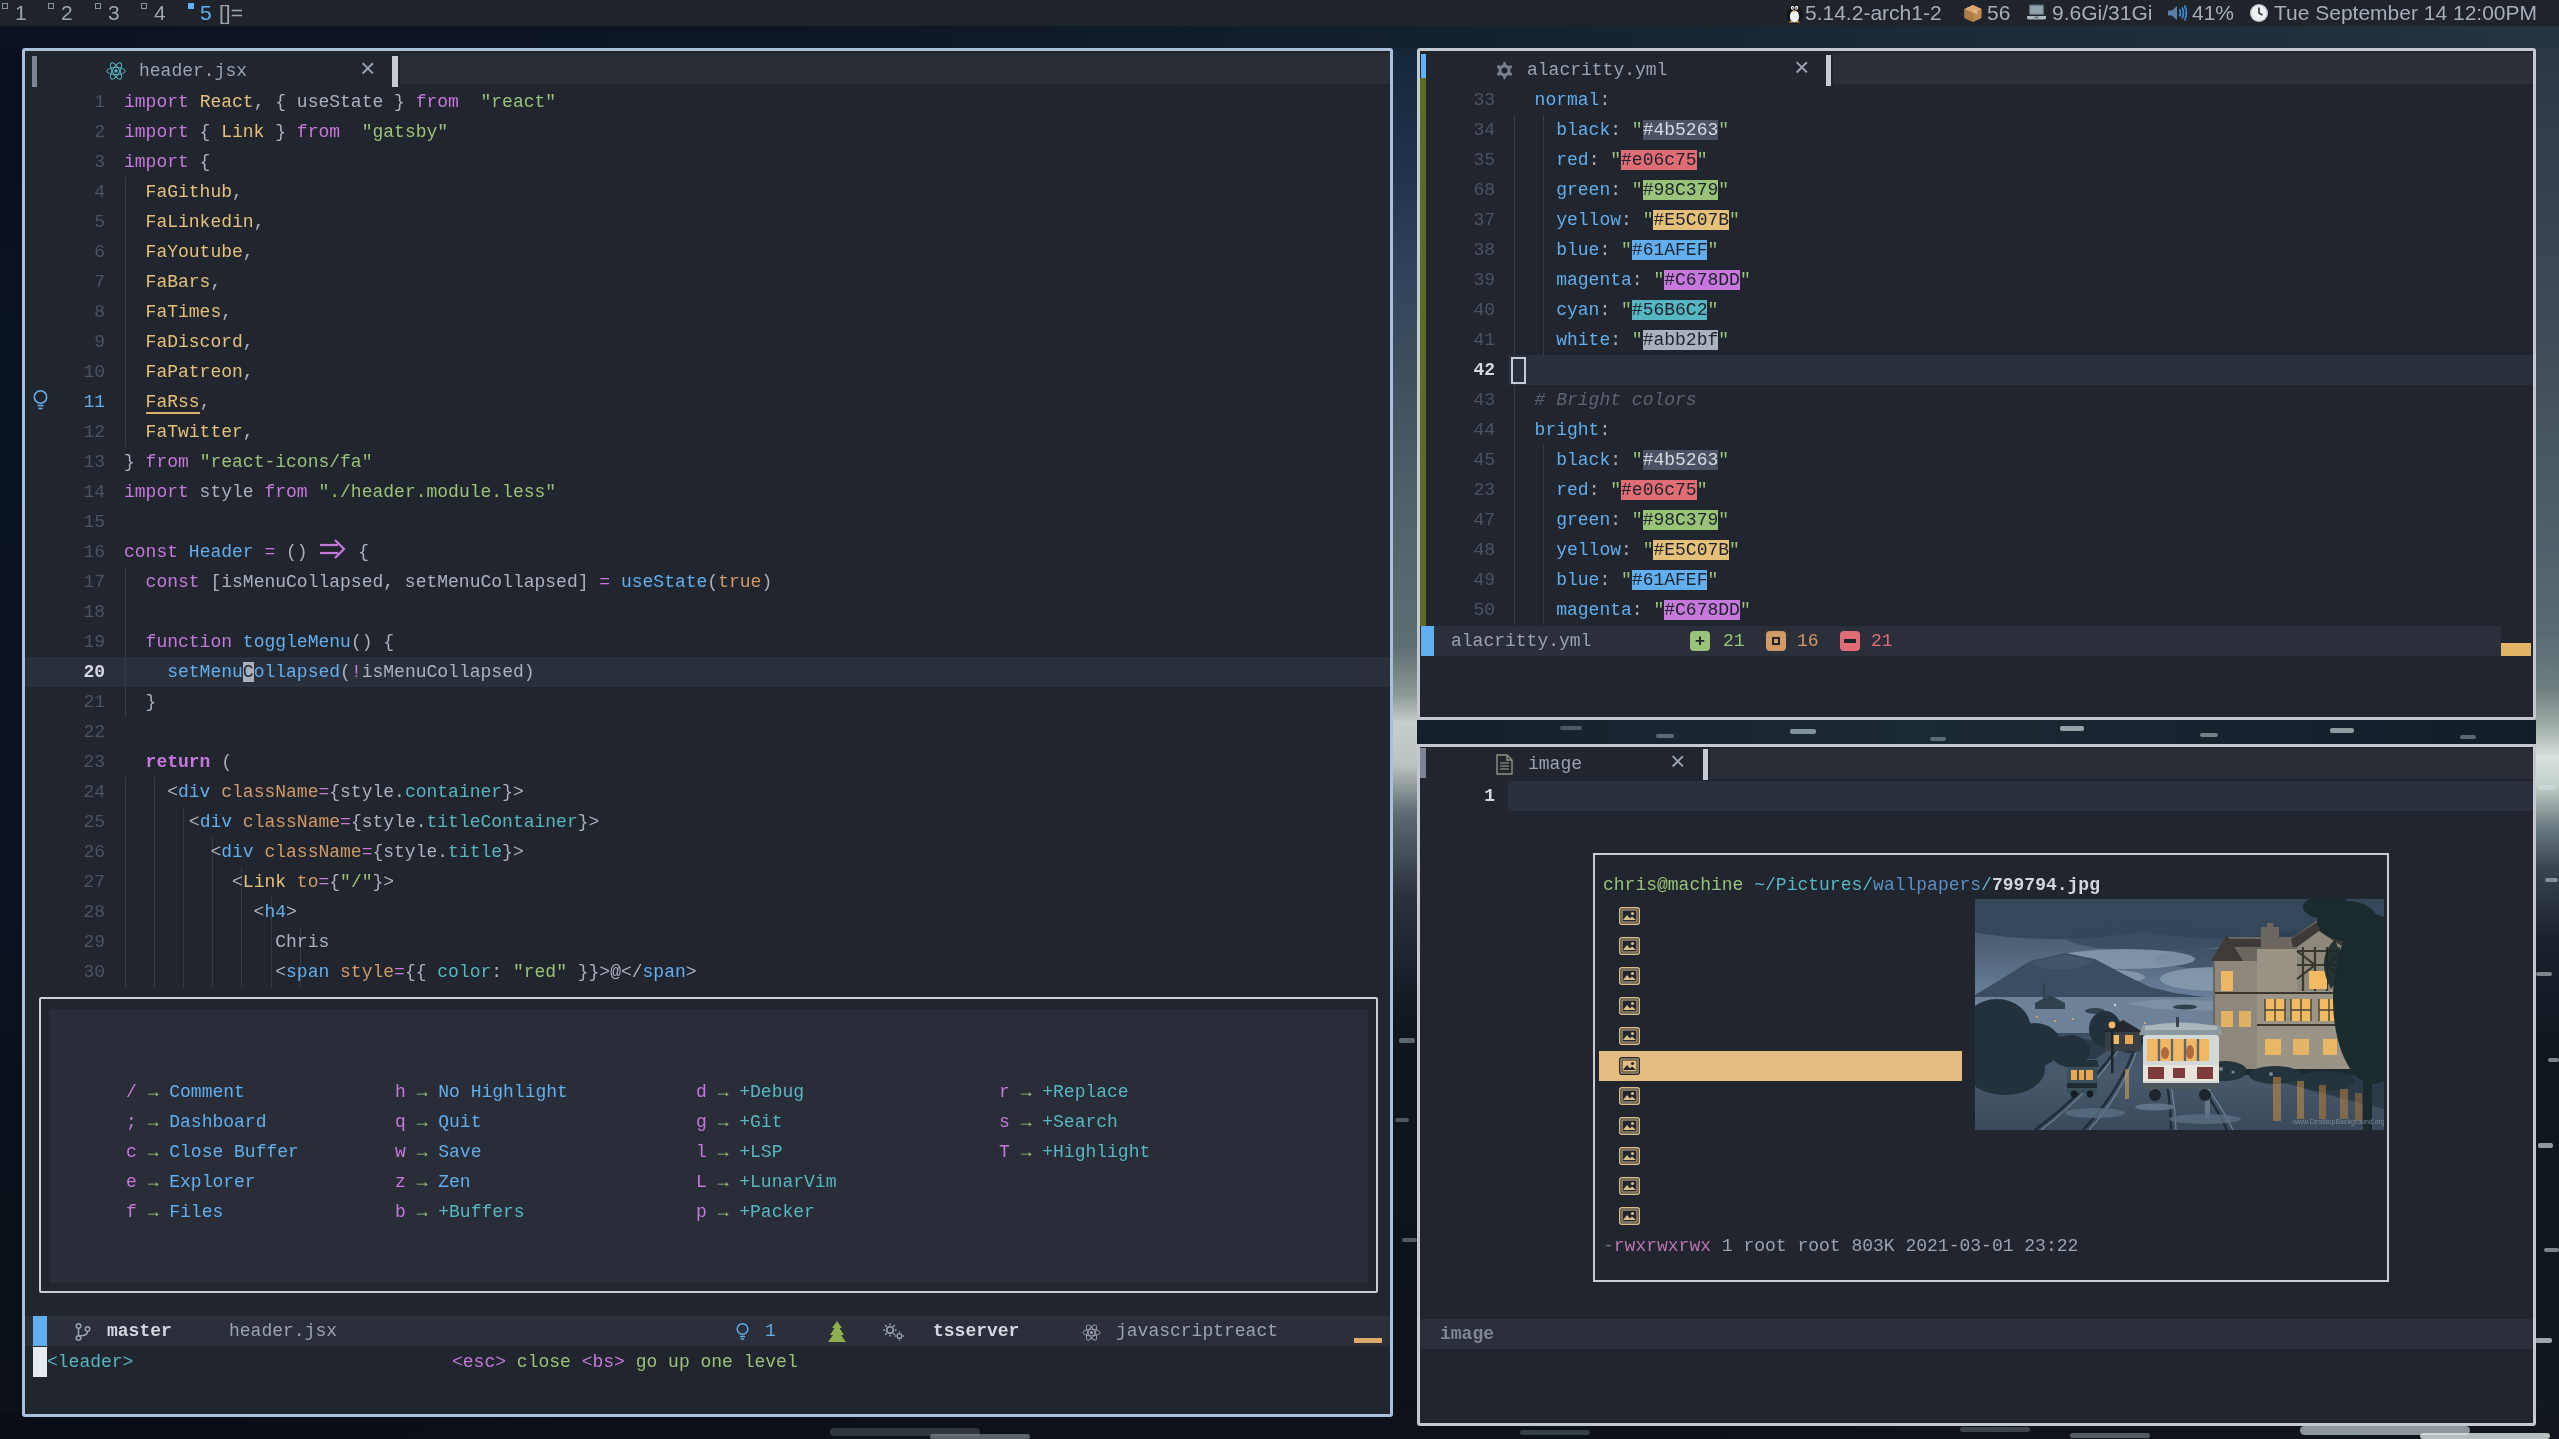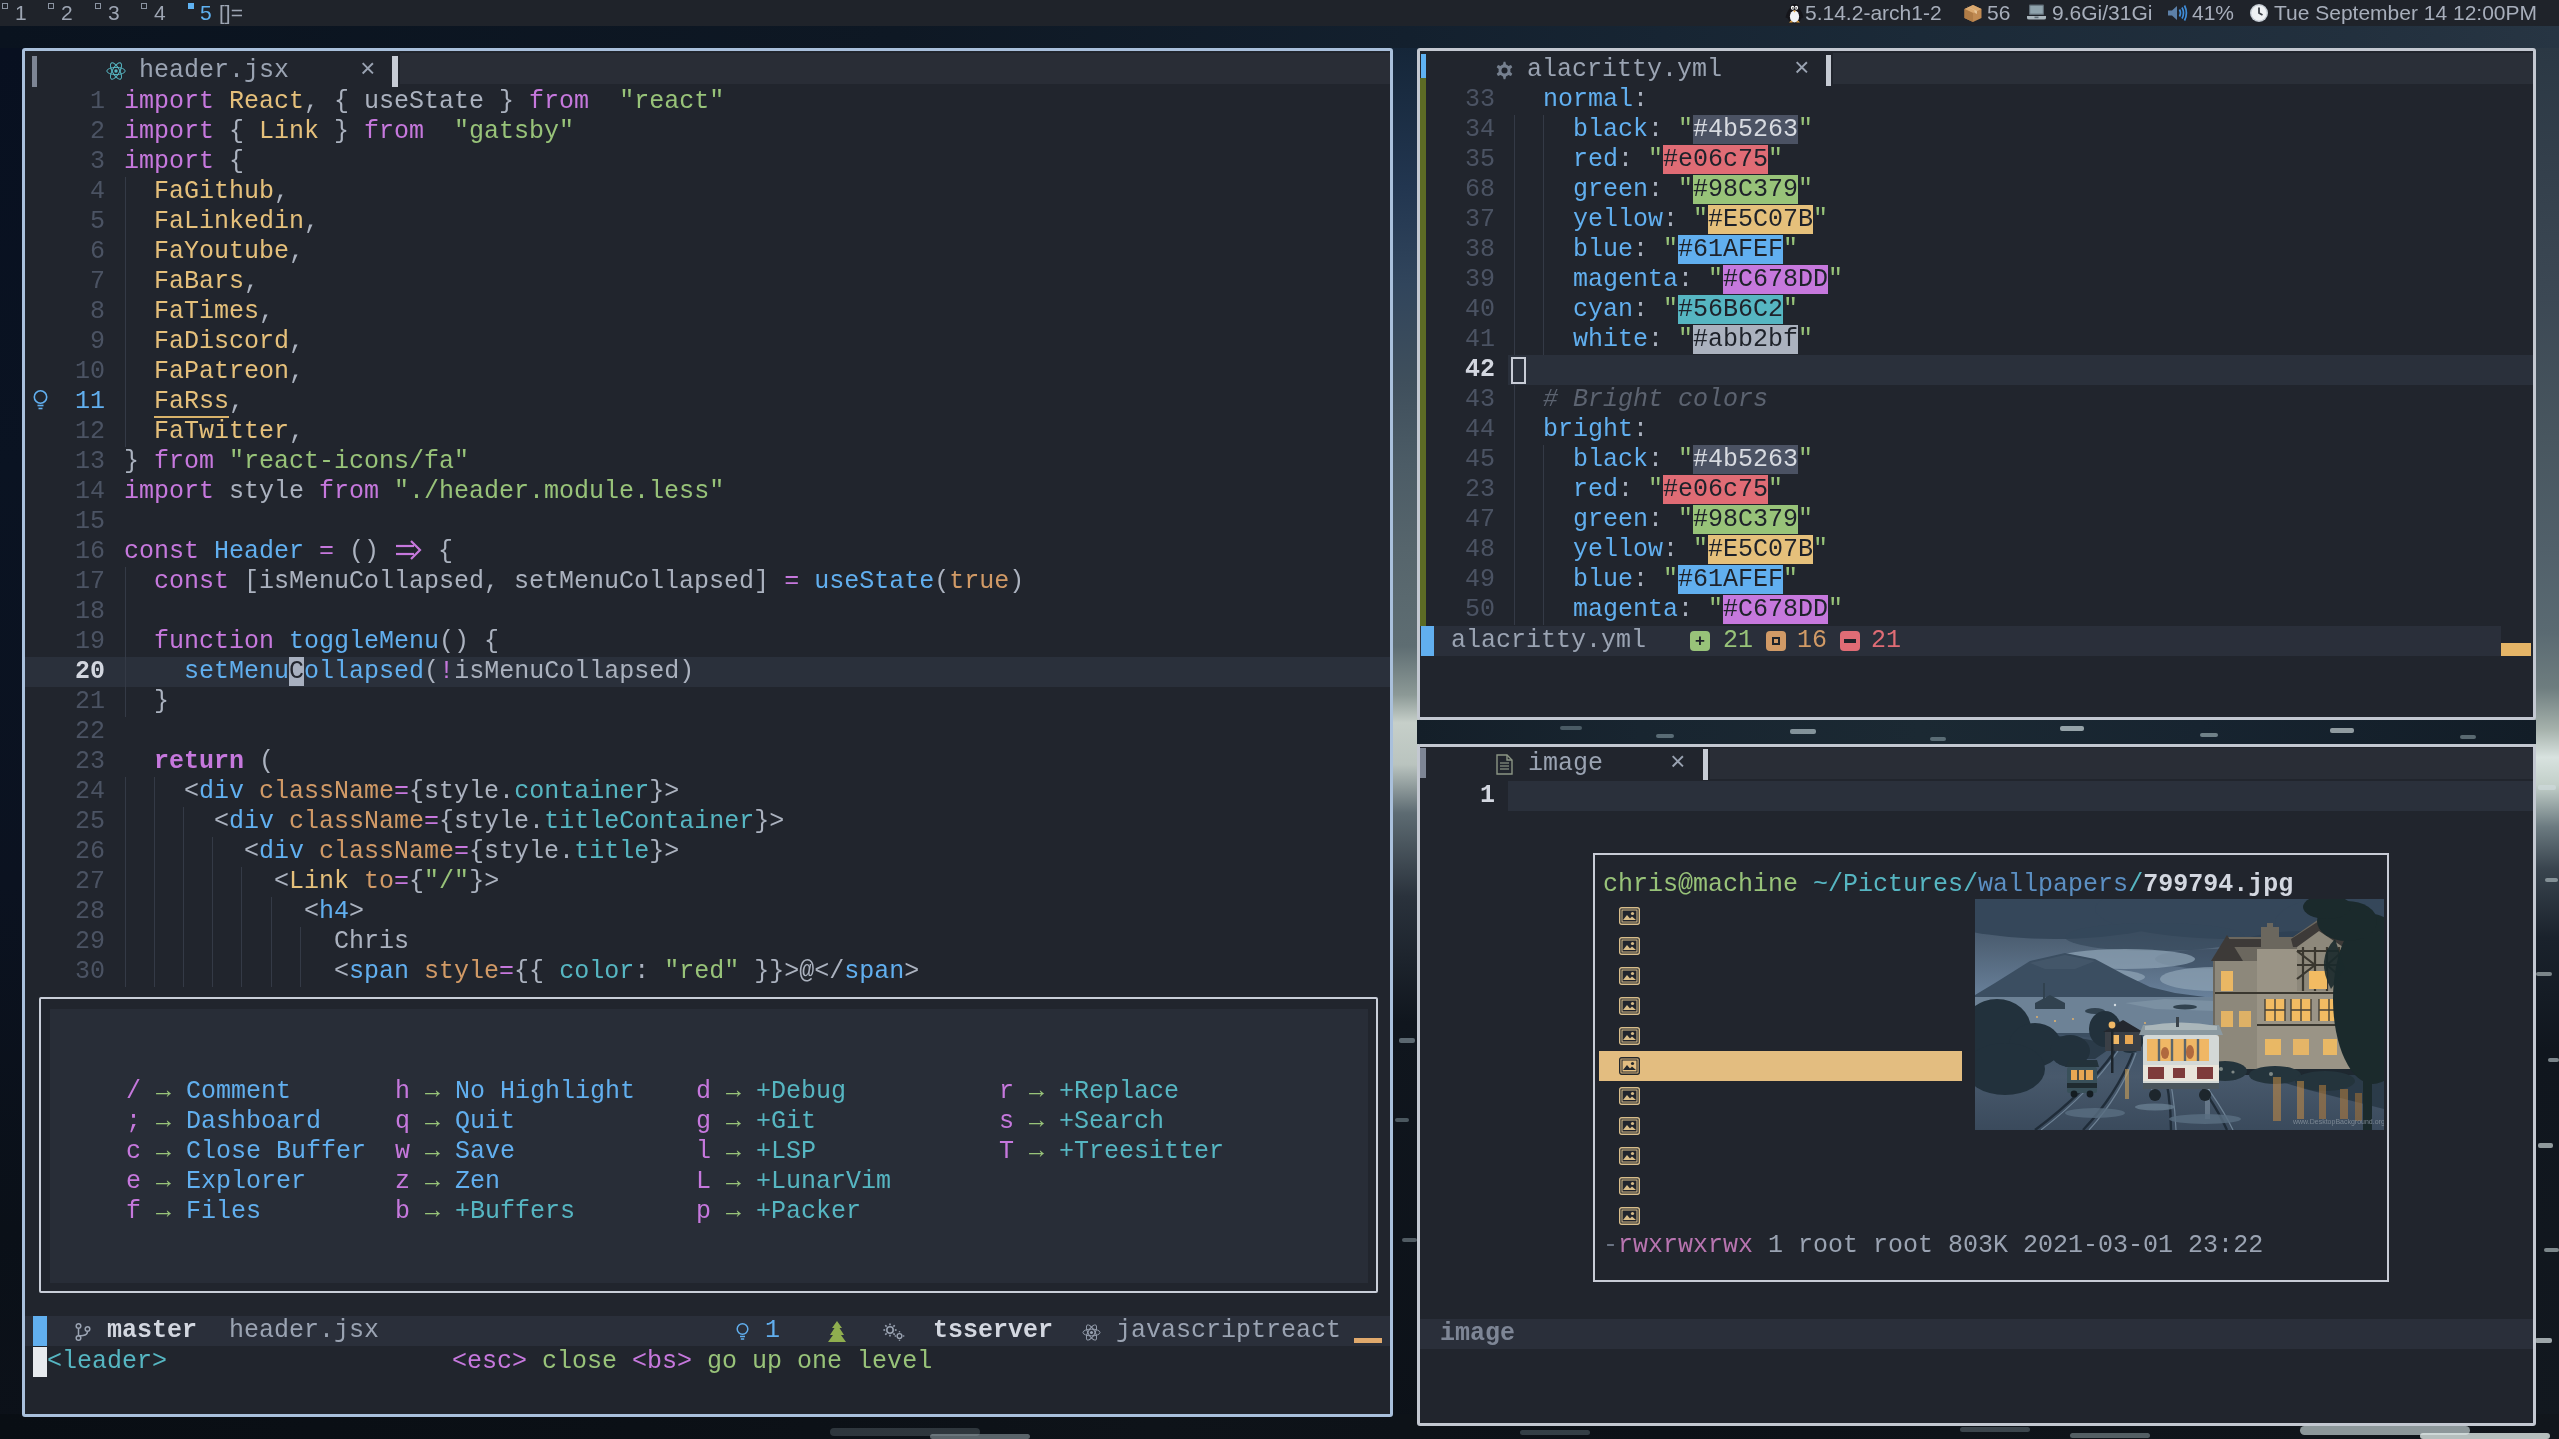--- a/index.html
+++ b/index.html
@@ -1,17 +1,17 @@
 <!DOCTYPE html>
 <html><head><meta charset="utf-8"><style>
 *{margin:0;padding:0;box-sizing:border-box}
 html,body{width:2559px;height:1439px;overflow:hidden}
 body{position:relative;background:#0d1420;font-family:"Liberation Sans",sans-serif}
 #wall{position:absolute;inset:0;background:#0c1219}
-.mono{font-family:"Liberation Mono",monospace;font-size:25px;line-height:30px;white-space:pre;position:absolute;color:#abb2bf}
+.mono{font-family:"Liberation Mono",monospace;font-size:18px;line-height:30px;white-space:pre;position:absolute;color:#abb2bf}
 .p{color:#c678dd}.b{color:#61afef}.c{color:#56b6c2}.g{color:#98c379}.t{color:#e5c07b}
 .o{color:#d19a66}.r{color:#e06c75}.fg2{color:#9aa3b2}
 .wb{color:#d3d7e0;font-weight:bold}.cm{color:#5c6370;font-style:italic}
 .abs{position:absolute}
 #topbar{position:absolute;left:0;top:0;width:2559px;height:26px;background:#1f232a;color:#9da5b3;font-size:21px}
 .tagsq{position:absolute;top:3px;width:6px;height:6px}
 #win1,#win2,#win3{position:absolute;background:#21252d}
 #win1{left:22px;top:48px;width:1371px;height:1369px;border:3px solid #a9c0dc;border-radius:3px}
 #win2{left:1417px;top:48px;width:1119px;height:672px;border:3px solid #c3c8d1;border-radius:3px}
 #win3{left:1417px;top:744px;width:1119px;height:682px;border:3px solid #c3c8d1;border-radius:3px}
@@ -161,21 +161,21 @@
               <path d="M2 7 L20 7"></path>
               <path d="M2 15 L20 15"></path>
               <path d="M17 2 L26 11 L17 20"></path>
             </g>
           </svg></span> {</div><div>  <span class="p">const</span> [isMenuCollapsed, setMenuCollapsed] <span class="p">=</span> <span class="b">useState</span>(<span class="o">true</span>)</div><div> </div><div>  <span class="p">function</span> <span class="b">toggleMenu</span>() {</div><div>    <span class="b">setMenu<span style="background:#a8b0bf;color:#23272f">C</span>ollapsed</span>(<span class="p">!</span>isMenuCollapsed)</div><div>  }</div><div> </div><div>  <span class="p" style="font-weight:bold">return</span> (</div><div>    &lt;<span class="b">div</span> <span class="o">className</span><span class="p">=</span>{style.<span class="c">container</span>}&gt;</div><div>      &lt;<span class="b">div</span> <span class="o">className</span><span class="p">=</span>{style.<span class="c">titleContainer</span>}&gt;</div><div>        &lt;<span class="b">div</span> <span class="o">className</span><span class="p">=</span>{style.<span class="c">title</span>}&gt;</div><div>          &lt;<span class="t">Link</span> <span class="o">to</span><span class="p">=</span>{<span class="g">"/"</span>}&gt;</div><div>            &lt;<span class="b">h4</span>&gt;</div><div>              Chris</div><div>              &lt;<span class="b">span</span> <span class="o">style</span><span class="p">=</span>{{ <span class="c">color</span>: <span class="g">"red"</span> }}&gt;@&lt;/<span class="b">span</span>&gt;</div></div>
  <div class="abs" style="left:14px;top:946px;width:1339px;height:296px;border:2px solid #c9ced8;border-radius:2px"></div>
  <div class="abs" style="left:25px;top:958px;width:1318px;height:274px;background:#282d37"></div>
  <div class="mono" style="left:101px;top:1026px"><div><span class="p">/</span> <span class="g">→</span> <span class="b">Comment</span></div><div><span class="p">;</span> <span class="g">→</span> <span class="b">Dashboard</span></div><div><span class="p">c</span> <span class="g">→</span> <span class="b">Close Buffer</span></div><div><span class="p">e</span> <span class="g">→</span> <span class="b">Explorer</span></div><div><span class="p">f</span> <span class="g">→</span> <span class="b">Files</span></div></div>
  <div class="mono" style="left:370px;top:1026px"><div><span class="p">h</span> <span class="g">→</span> <span class="b">No Highlight</span></div><div><span class="p">q</span> <span class="g">→</span> <span class="b">Quit</span></div><div><span class="p">w</span> <span class="g">→</span> <span class="b">Save</span></div><div><span class="p">z</span> <span class="g">→</span> <span class="b">Zen</span></div><div><span class="p">b</span> <span class="g">→</span> <span class="c">+Buffers</span></div></div>
  <div class="mono" style="left:671px;top:1026px"><div><span class="p">d</span> <span class="g">→</span> <span class="c">+Debug</span></div><div><span class="p">g</span> <span class="g">→</span> <span class="c">+Git</span></div><div><span class="p">l</span> <span class="g">→</span> <span class="c">+LSP</span></div><div><span class="p">L</span> <span class="g">→</span> <span class="c">+LunarVim</span></div><div><span class="p">p</span> <span class="g">→</span> <span class="c">+Packer</span></div></div>
- <div class="mono" style="left:974px;top:1026px"><div><span class="p">r</span> <span class="g">→</span> <span class="c">+Replace</span></div><div><span class="p">s</span> <span class="g">→</span> <span class="c">+Search</span></div><div><span class="p">T</span> <span class="g">→</span> <span class="c">+Treesitter</span></div></div>
+ <div class="mono" style="left:974px;top:1026px"><div><span class="p">r</span> <span class="g">→</span> <span class="c">+Replace</span></div><div><span class="p">s</span> <span class="g">→</span> <span class="c">+Search</span></div><div><span class="p">T</span> <span class="g">→</span> <span class="c">+Highlight</span></div></div>
  <div class="sline" style="left:0;top:1265px;width:1365px;height:30px"></div>
  <div class="abs" style="left:8px;top:1265px;width:14px;height:30px;background:#61afef"></div>
  <div class="icon" style="left:49px;top:1271px">
       <svg width="18" height="20" viewBox="0 0 18 20">
         <g fill="none" stroke="#9aa3b2" stroke-width="1.5">
           <circle cx="4.5" cy="4" r="2.3"></circle>
           <circle cx="4.5" cy="16" r="2.3"></circle>
           <circle cx="13.5" cy="7" r="2.3"></circle>
           <path d="M4.5 6.3 L4.5 13.7"></path>
           <path d="M13.5 9.3 Q13.5 13 9 13.5 Q4.5 14 4.5 13.7"></path>

